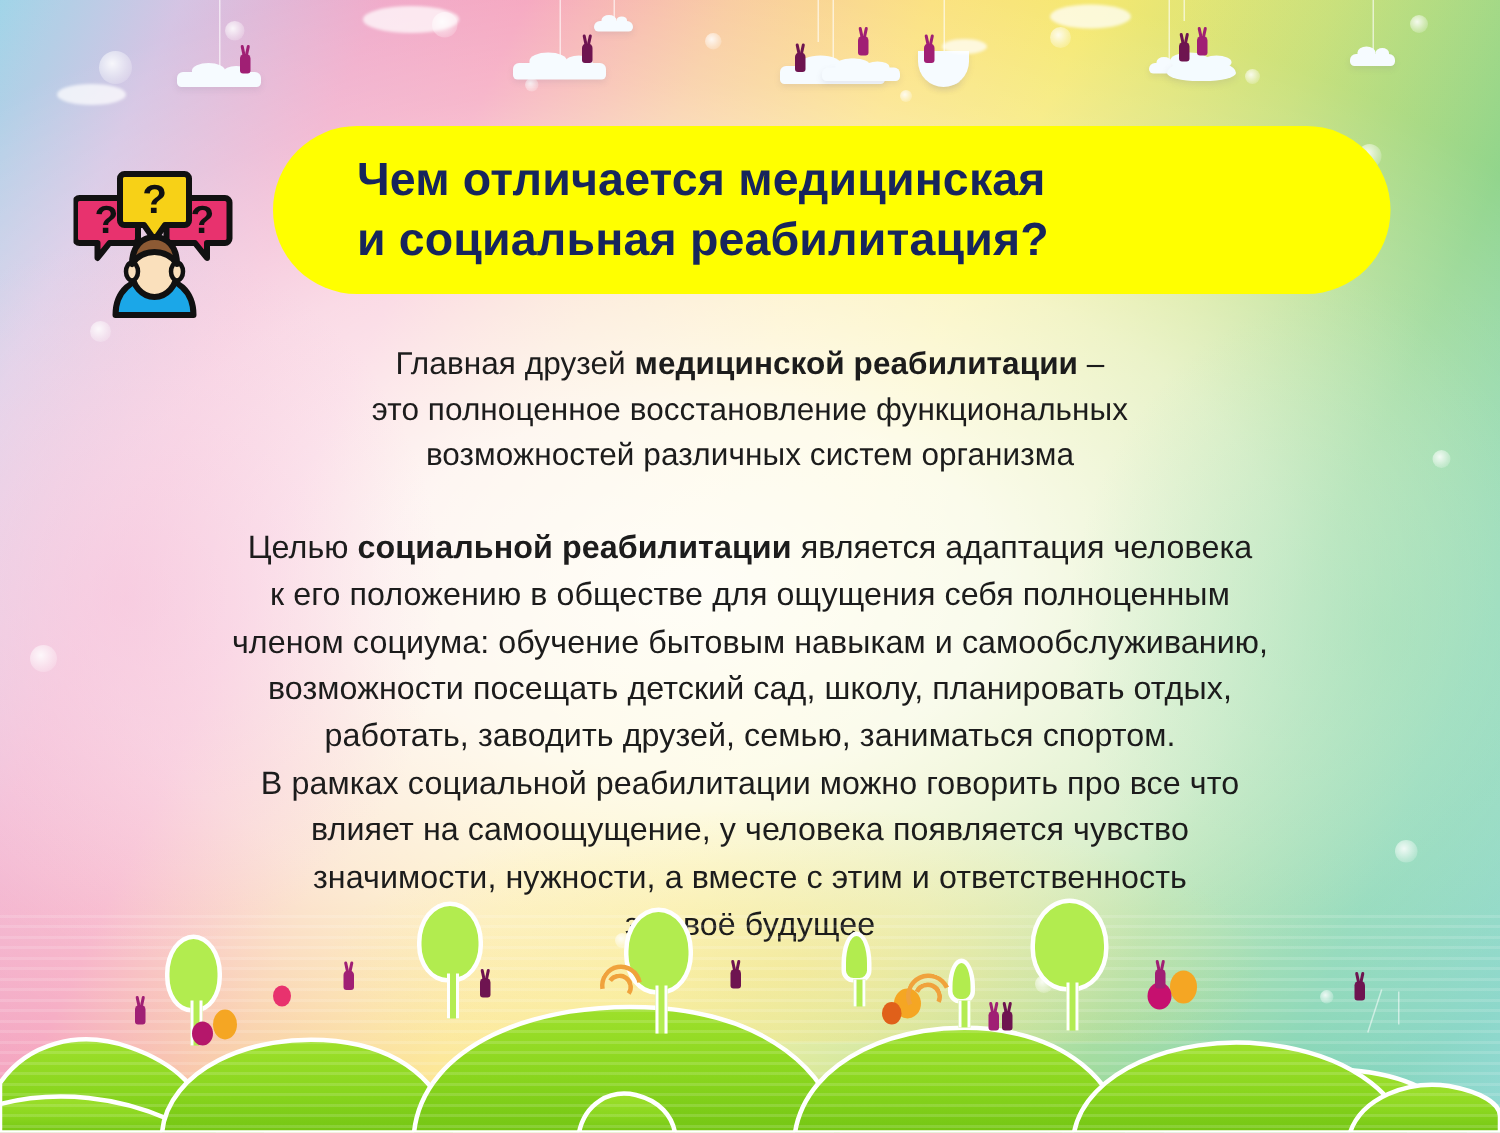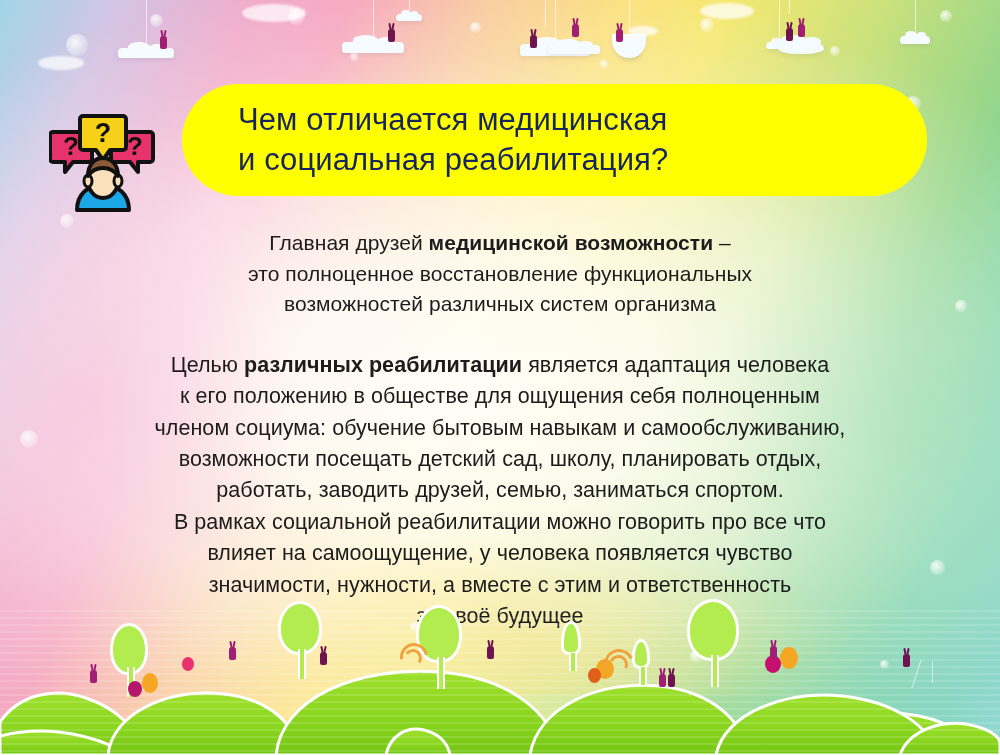--- a/index.html
+++ b/index.html
@@ -168,21 +168,21 @@
     background: var(--banner, #FFFF00);
     border-radius: 56px;
     display: flex;
     align-items: center;
     padding-left: 56px;
     box-sizing: border-box;
   }
   .title-text {
     color: var(--title-color, #17255c);
     font-size: 31px;
-    font-weight: 400;
+    font-weight: 700;
     line-height: 1.30;
     letter-spacing: 0.1px;
     white-space: pre-line;
   }
 
   
   .q-icon {
     position: absolute;
     left: 49px;
     top: 108px;
@@ -400,25 +400,25 @@
     </svg>
   </div>
 
   <div class="title-banner" style="--banner: #FFFF00; --title-color: #17255C;">
     <div class="title-text">Чем отличается медицинская
 и социальная реабилитация?</div>
   </div>
 
   <div class="body-block">
 
-    <div class="para p1"><span>Главная друзей </span><b>медицинской возможности</b><span> –
+    <div class="para p1"><span>Главная друзей </span><b>медицинской реабилитации</b><span> –
 это полноценное восстановление функциональных
 возможностей различных систем организма</span></div>
 
-    <div class="para p2"><span>Целью </span><b>различных реабилитации</b><span> является адаптация человека
+    <div class="para p2"><span>Целью </span><b>социальной реабилитации</b><span> является адаптация человека
 к его положению в обществе для ощущения себя полноценным
 членом социума: обучение бытовым навыкам и самообслуживанию,
 возможности посещать детский сад, школу, планировать отдых,
 работать, заводить друзей, семью, заниматься спортом.
 В рамках социальной реабилитации можно говорить про все что
 влияет на самоощущение, у человека появляется чувство
 значимости, нужности, а вместе с этим и ответственность
 за своё будущее</span></div>
   </div>
 

